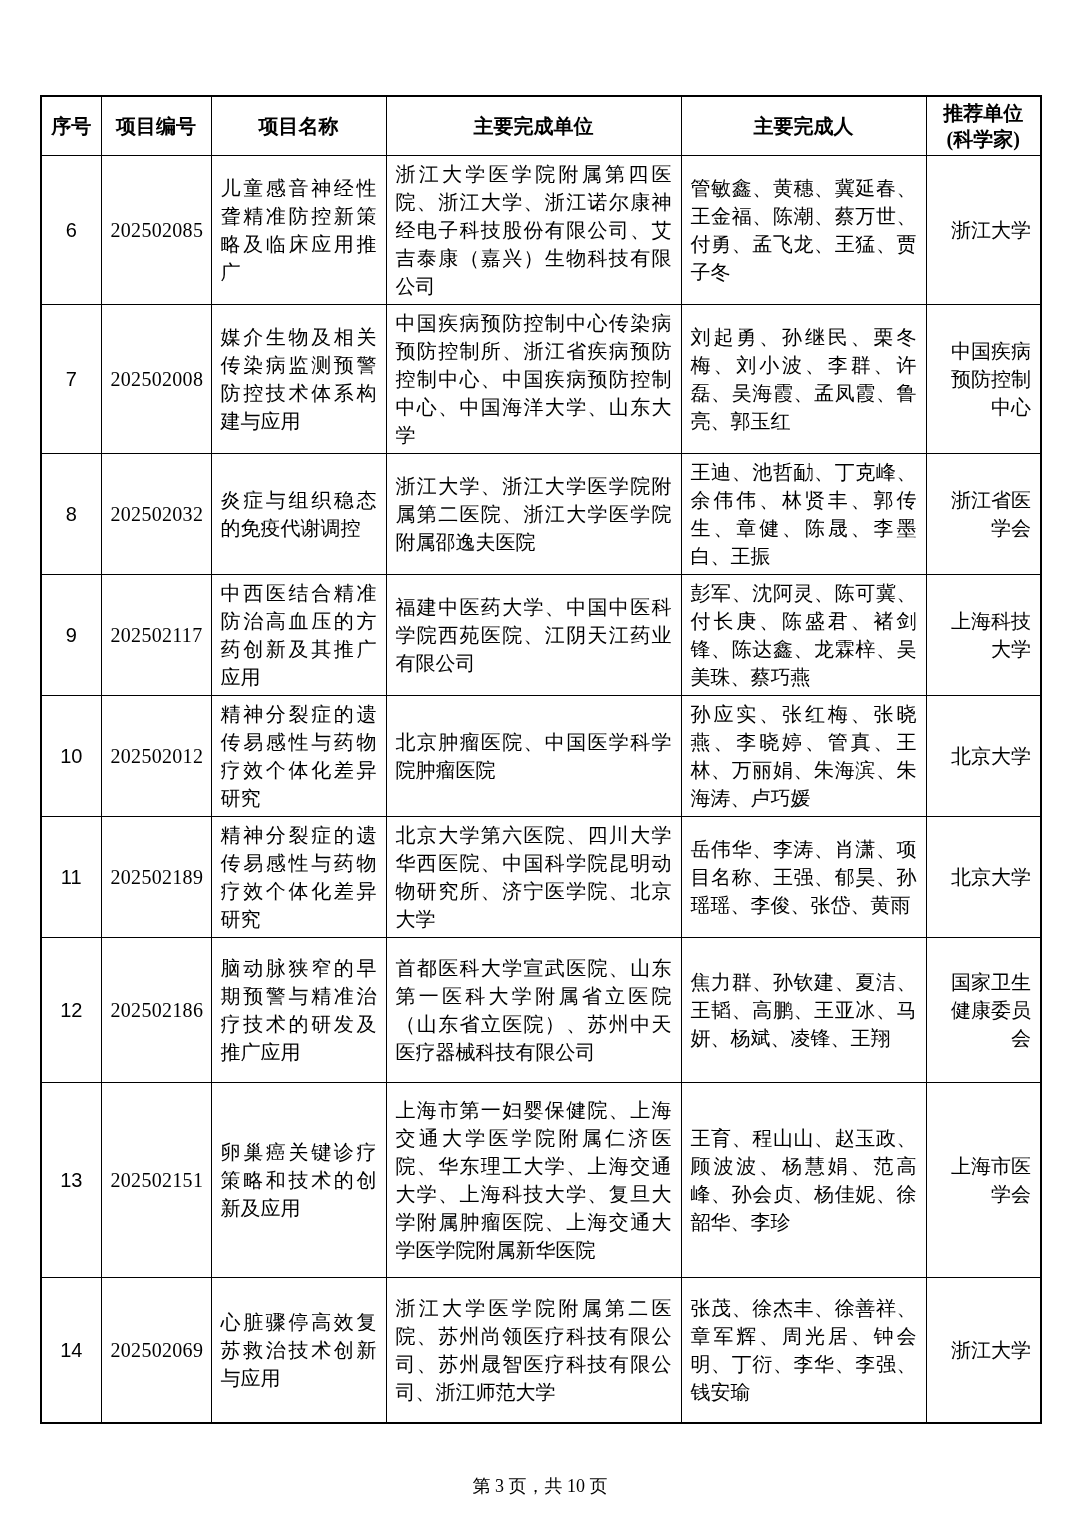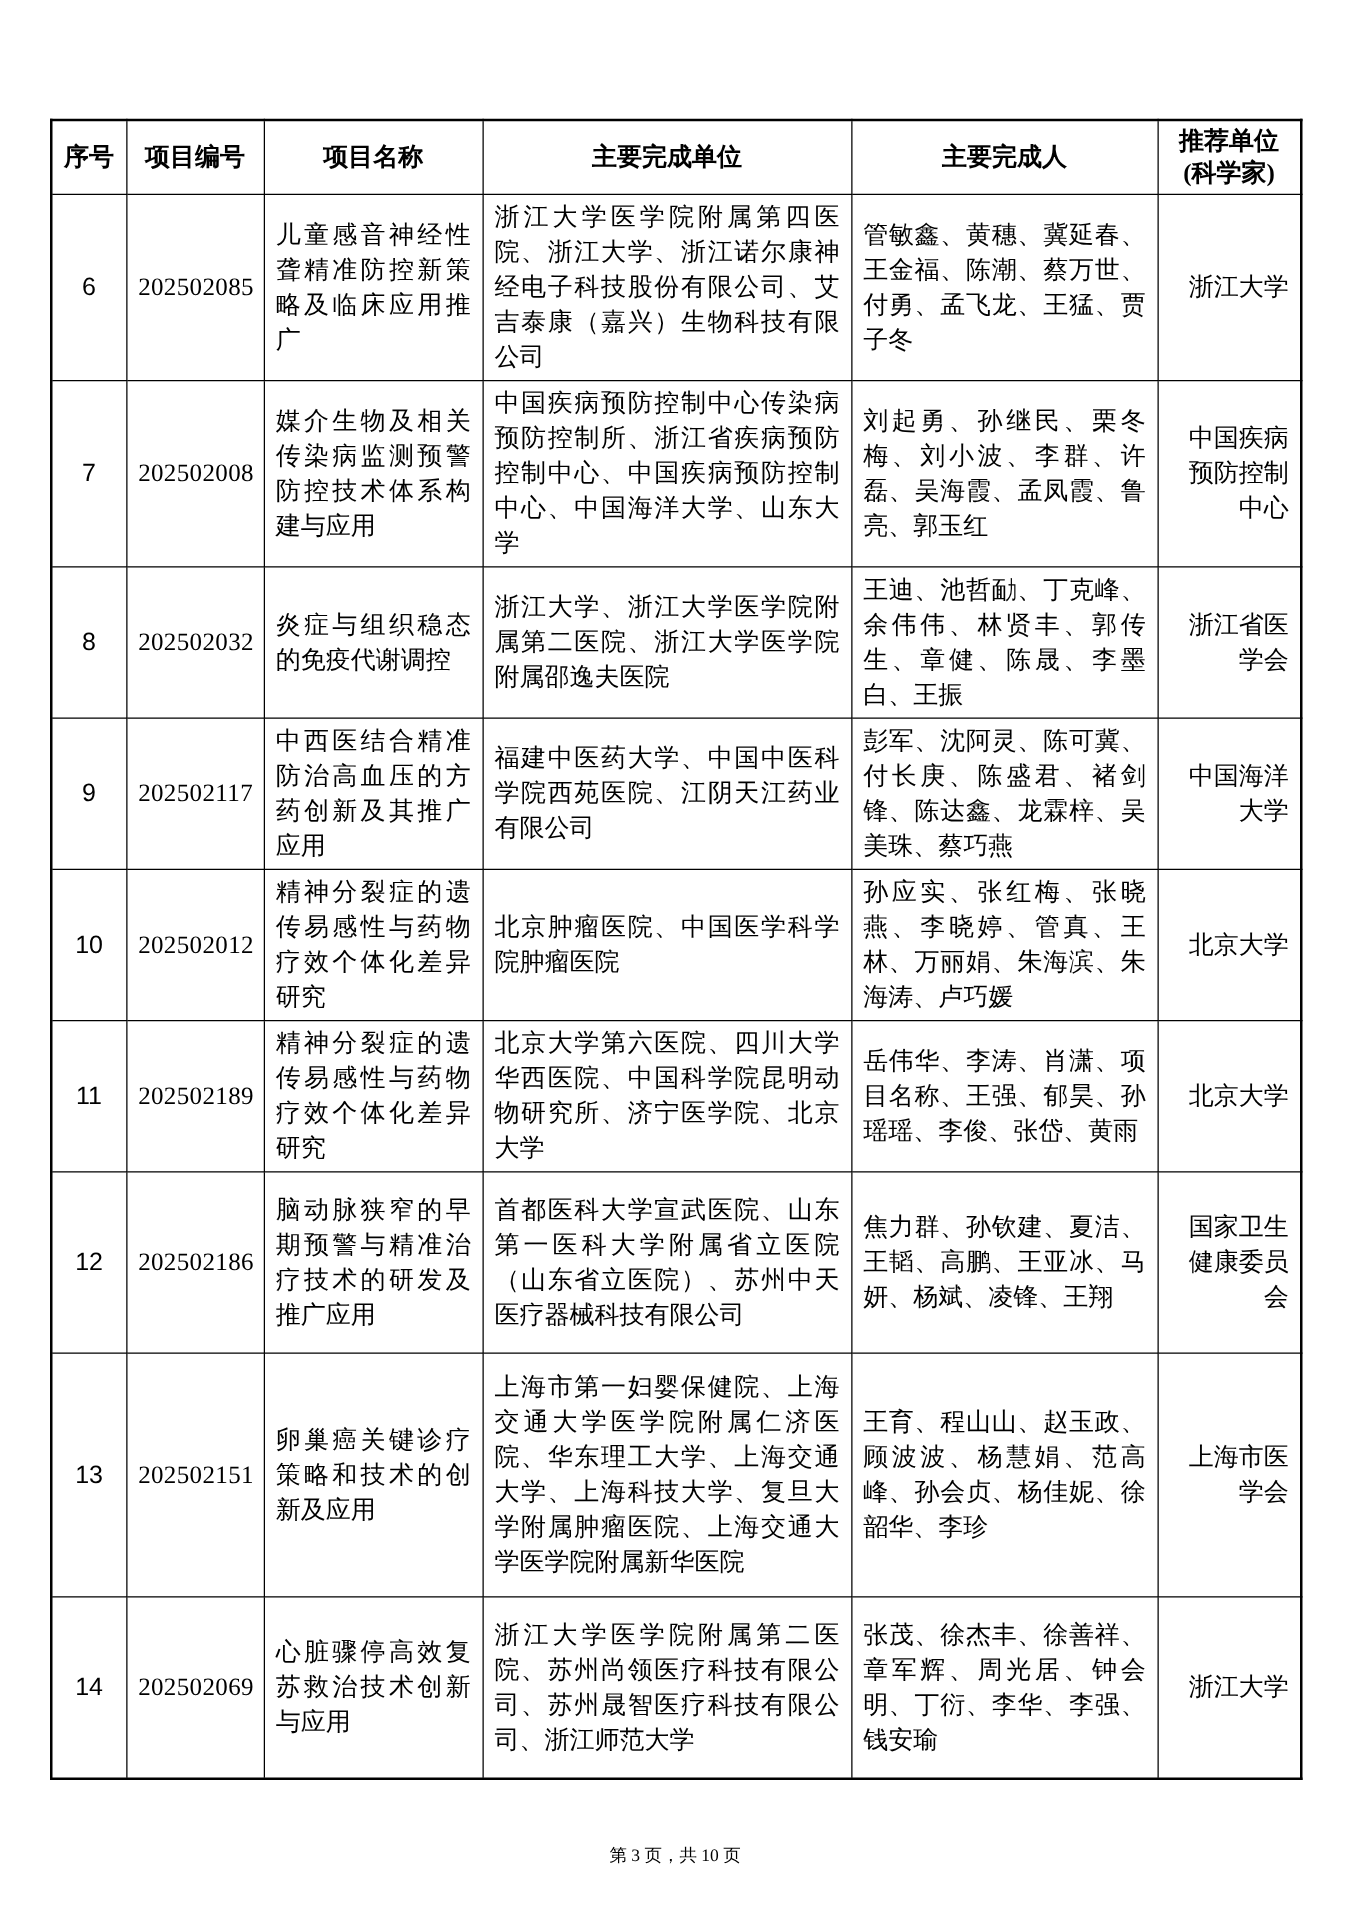--- a/index.html
+++ b/index.html
@@ -71,21 +71,21 @@
   td.c-rec {
     text-align: right;
     padding: 4px 4px;
   }
   .page-footer {
     position: absolute;
     left: 0;
     top: 1475px;
     width: 100%;
     text-align: center;
-    font-size: 14px;
+    font-size: 18px;
     line-height: 22px;
   }
 </style>
 </head>
 <body>
 
 <div class="page">
 
   <table class="projects">
     <colgroup>
@@ -134,21 +134,21 @@
       <td class="c-people">王迪、池哲勔、丁克峰、余伟伟、林贤丰、郭传生、章健、陈晟、李墨白、王振</td>
       <td class="c-rec">浙江省医学会</td>
     </tr>
 
     <tr>
       <td class="c-seq">9</td>
       <td class="c-code">202502117</td>
       <td class="c-name">中西医结合精准防治高血压的方药创新及其推广应用</td>
       <td class="c-units">福建中医药大学、中国中医科学院西苑医院、江阴天江药业有限公司</td>
       <td class="c-people">彭军、沈阿灵、陈可冀、付长庚、陈盛君、褚剑锋、陈达鑫、龙霖梓、吴美珠、蔡巧燕</td>
-      <td class="c-rec">中国海洋大学</td>
+      <td class="c-rec">上海科技大学</td>
     </tr>
 
     <tr>
       <td class="c-seq">10</td>
       <td class="c-code">202502012</td>
       <td class="c-name">精神分裂症的遗传易感性与药物疗效个体化差异研究</td>
       <td class="c-units">北京肿瘤医院、中国医学科学院肿瘤医院</td>
       <td class="c-people">孙应实、张红梅、张晓燕、李晓婷、管真、王林、万丽娟、朱海滨、朱海涛、卢巧媛</td>
       <td class="c-rec">北京大学</td>
     </tr>

